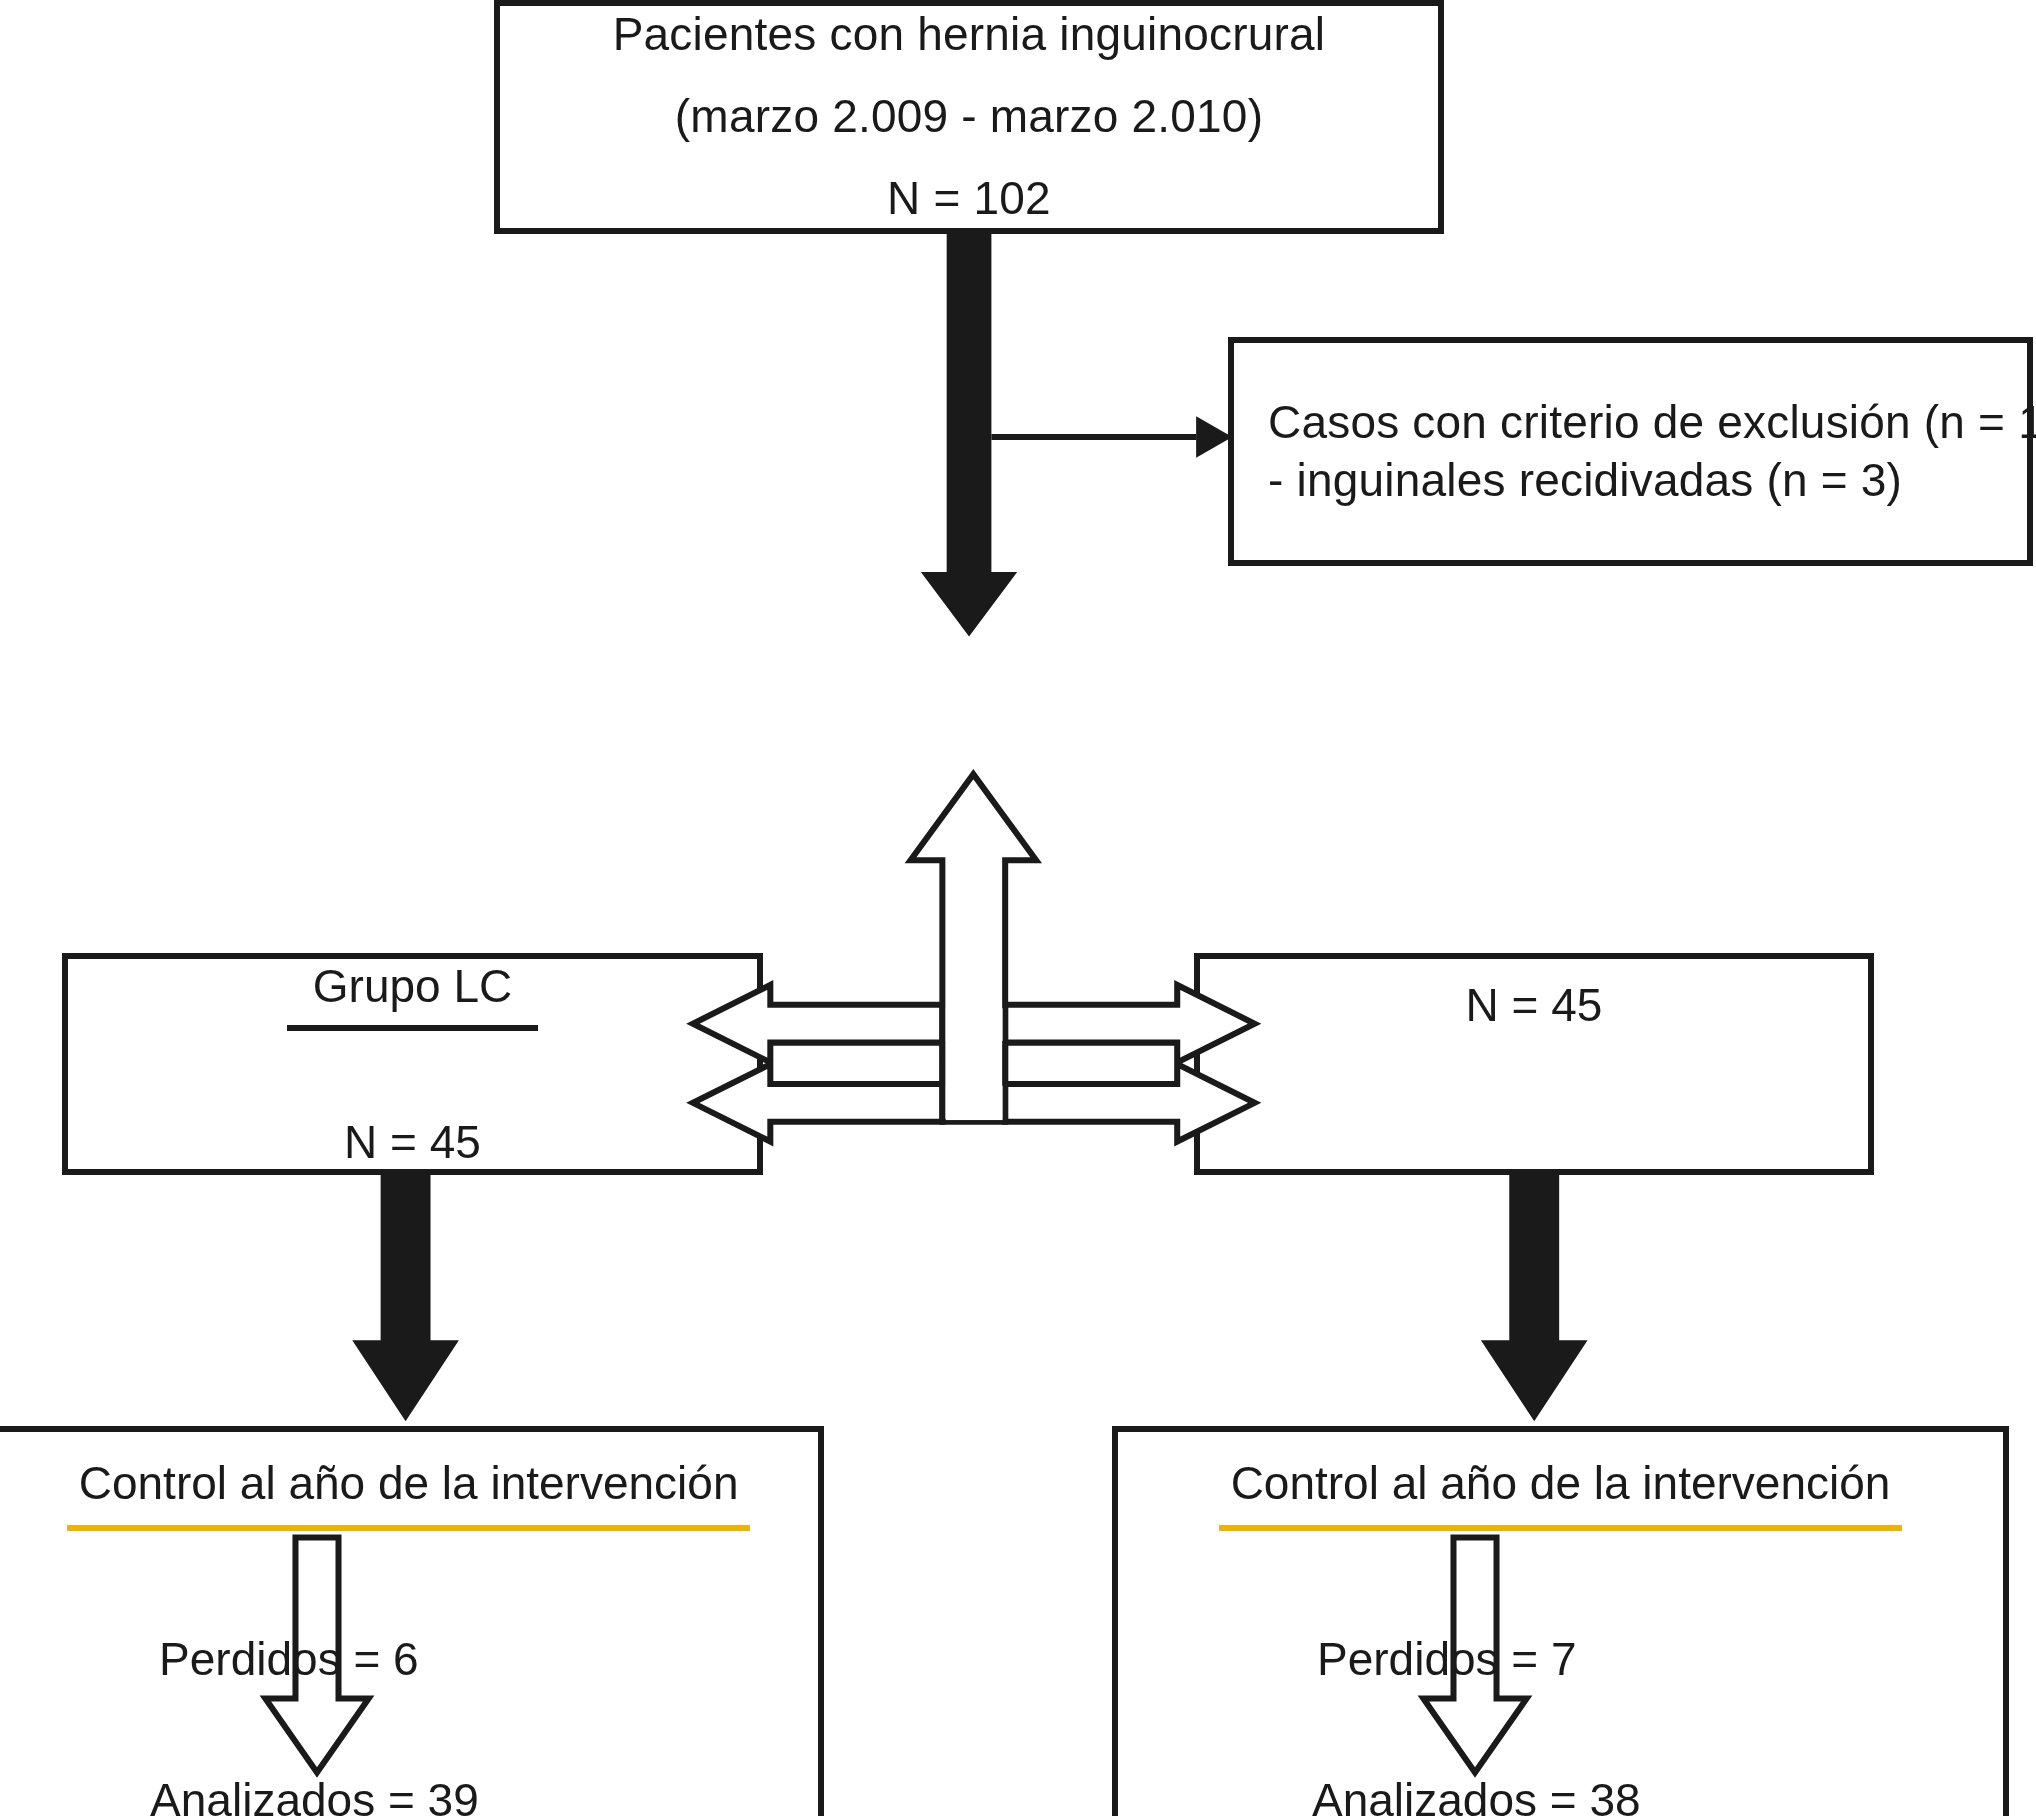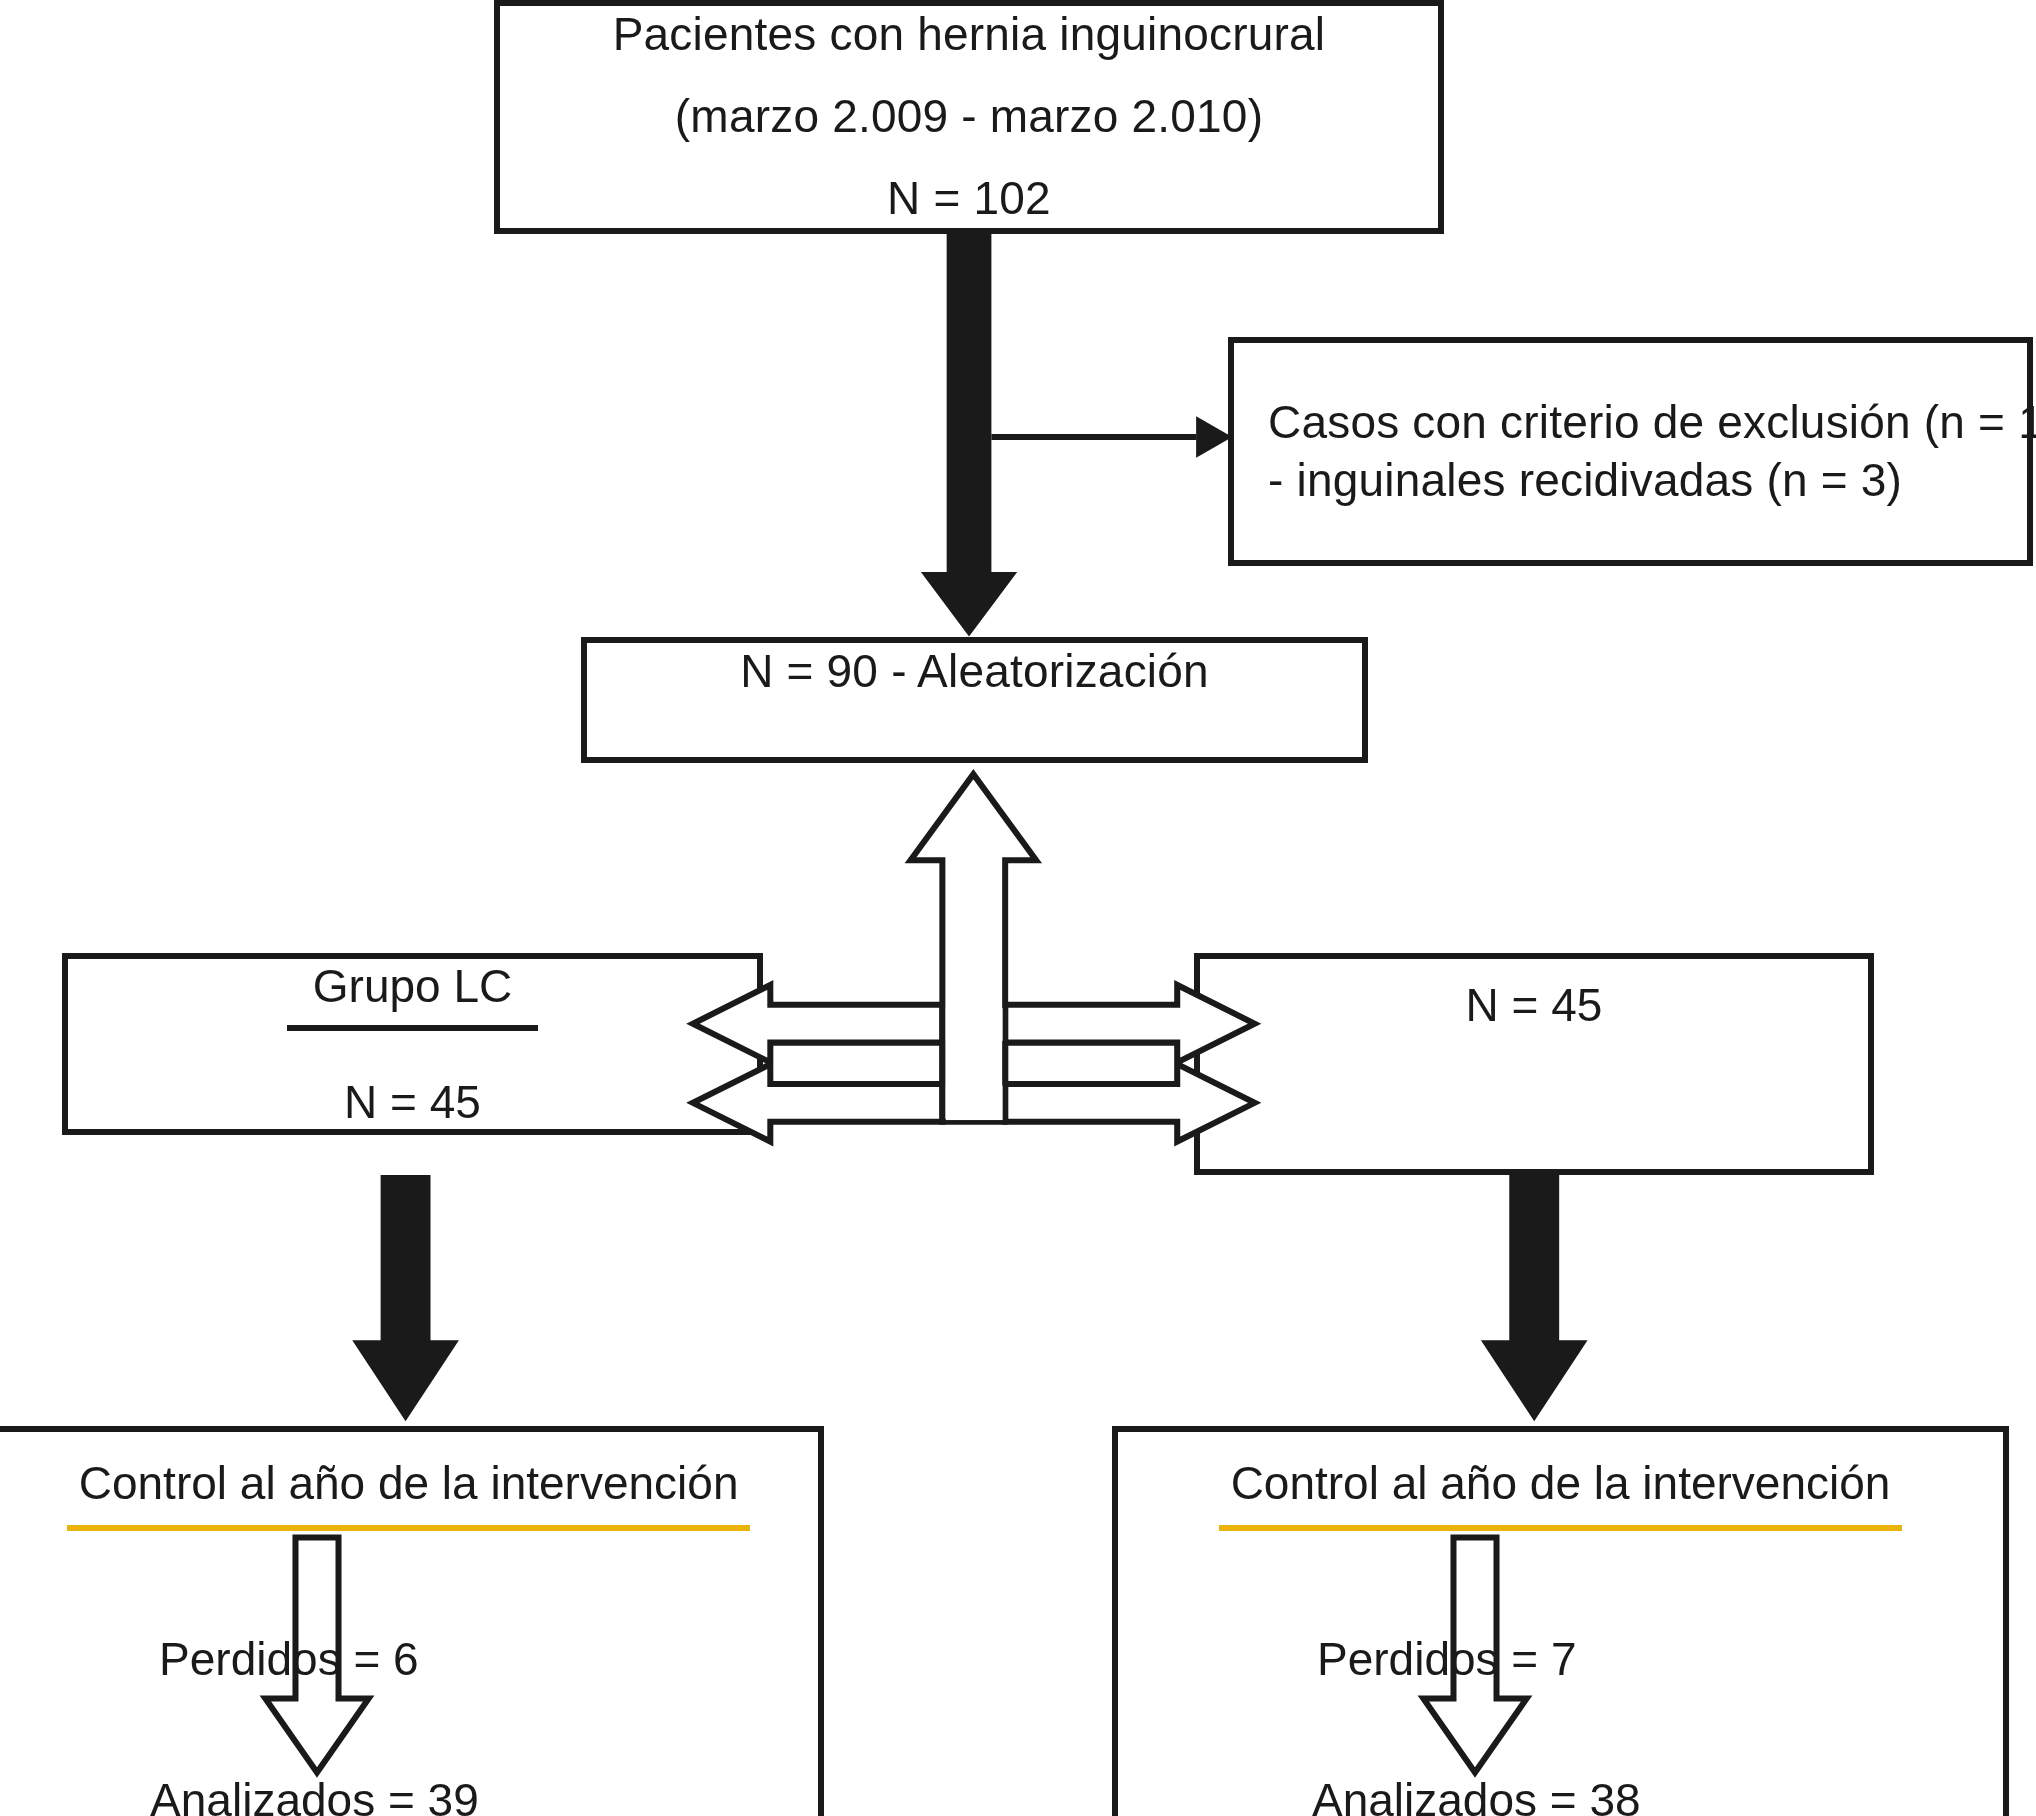--- a/index.html
+++ b/index.html
@@ -43,21 +43,21 @@
   }
   #box-exclusion {
     left: 1228px; top: 337px; width: 805px; height: 229px;
     padding-left: 34px;
     justify-content: center;
   }
   #box-random {
     left: 581px; top: 637px; width: 787px; height: 126px;
   }
   #box-group-lc {
-    left: 62px; top: 953px; width: 701px; height: 182px;
+    left: 62px; top: 953px; width: 701px; height: 222px;
   }
   #box-group-aa {
     left: 1194px; top: 953px; width: 680px; height: 222px;
   }
   #box-control-lc {
     left: -6.9px; top: 1426px; width: 831px; height: 397px;
     justify-content: flex-start;
     padding-top: 24px;
   }
   #box-control-aa {
@@ -117,23 +117,20 @@
     <div class="txt center-txt">Pacientes con hernia inguinocrural</div>
     <div class="txt center-txt">(marzo 2.009 - marzo 2.010)</div>
     <div class="txt center-txt">N = 102</div>
   </div>
 
   <div class="box box-left" id="box-exclusion">
     <div class="txt">Casos con criterio de exclusión (n = 12)</div>
     <div class="txt">- inguinales recidivadas (n = 3)</div>
   </div>
 
-  <div class="box" id="box-random">
-    <div class="txt center-txt">N = 90 - Aleatorización</div>
-  </div>
 
   <div class="box" id="box-group-lc">
     <div class="group-title">Grupo LC</div>
     <div class="group-n">N = 45</div>
   </div>
 
   <div class="box" id="box-group-aa">
     <div class="group-n">N = 45</div>
   </div>
 

